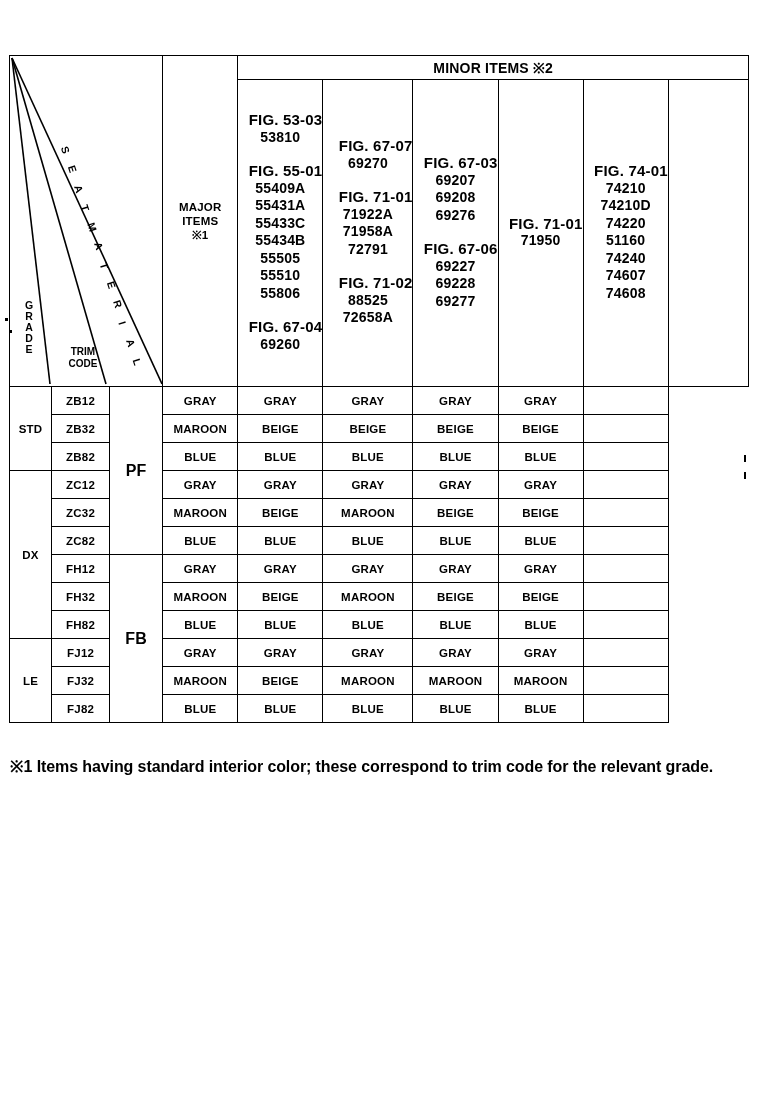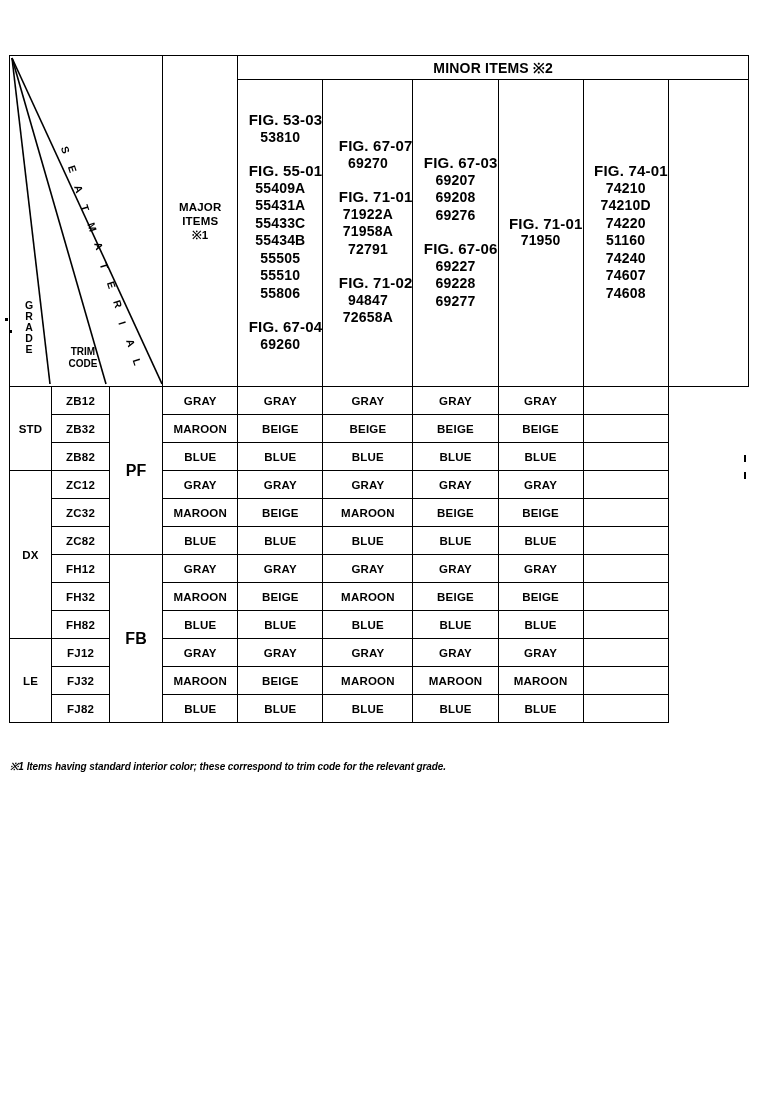--- a/index.html
+++ b/index.html
@@ -115,27 +115,26 @@
   td.mat-cell   { font-size: 16px; letter-spacing: 0.8px; }
 
   
   .notes {
     position: absolute;
     left: 10px;
     top: 758px;
     width: 742px;
   }
   .note {
-    font-size: 10px;
+    font-size: 16px;
     font-weight: bold;
     line-height: 17px;
     letter-spacing: -0.1px;
     margin-bottom: 9px;
     font-family: "Liberation Sans", sans-serif;
-    font-style: italic;
   }
   .note .mark { letter-spacing: 0px; }
   .note .cont { display: block; padding-left: 22px; }
 
   
   .speck {
     position: absolute;
     background: #000;
   }
 </style>
@@ -226,21 +225,21 @@
                 <div class="spacer"></div>
                 <div class="group">
                   <div class="fig-title">FIG. 71-01</div>
                   <div class="pn">71922A</div>
                   <div class="pn">71958A</div>
                   <div class="pn">72791</div>
                 </div>
                 <div class="spacer"></div>
                 <div class="group">
                   <div class="fig-title">FIG. 71-02</div>
-                  <div class="pn">94847</div>
+                  <div class="pn">88525</div>
                   <div class="pn">72658A</div>
                 </div>
               </div>
         </td>
         <td class="figcell">
           <div class="fig-col">
                 <div class="group">
                   <div class="fig-title">FIG. 67-03</div>
                   <div class="pn">69207</div>
                   <div class="pn">69208</div>

